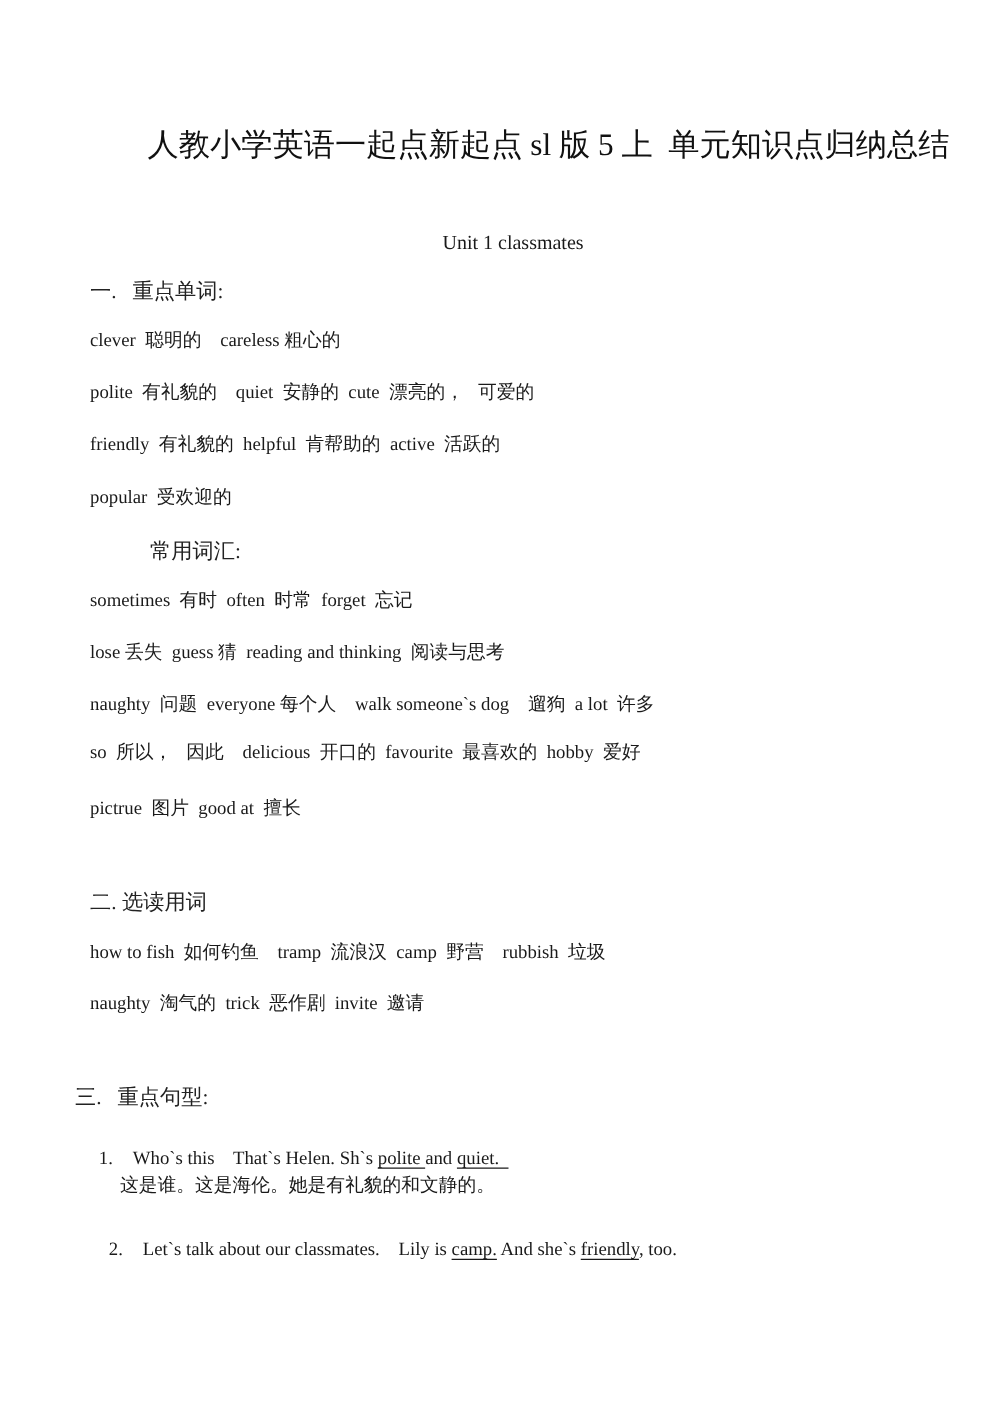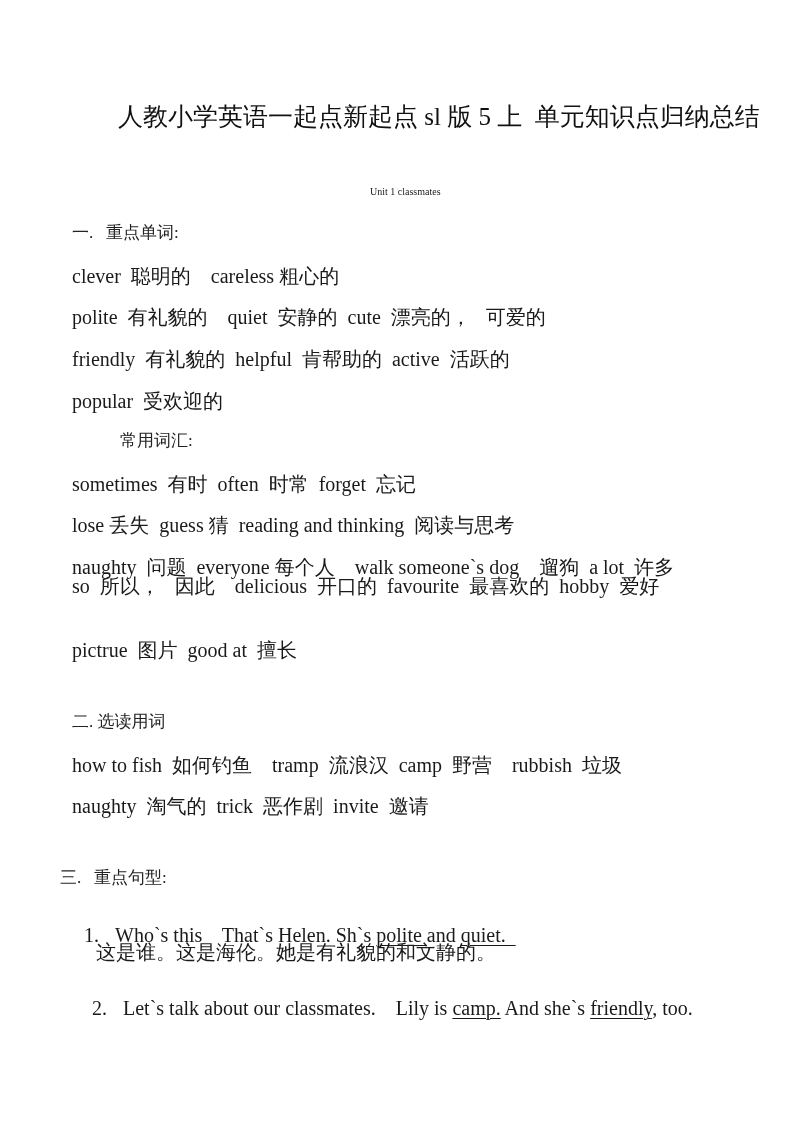--- a/index.html
+++ b/index.html
@@ -22,27 +22,27 @@
     }
     .title {
       left: 118px;
       top: 104px;
       font-size: 25px;
       letter-spacing: 0px;
       font-family: "Liberation Serif", "DejaVu Sans", serif;
       color: #111;
     }
     .unit {
-      left: 370px;
+      left: 354px;
       top: 187px;
-      font-size: 10px;
+      font-size: 16px;
     }
     .line {
       left: 72px;
-      font-size: 20px;
+      font-size: 15px;
     }
     .heading {
       font-size: 17px;
       color: #222;
     }
     .u {
       text-decoration: underline;
       text-underline-offset: 3px;
       text-decoration-thickness: 1px;
     }
@@ -59,21 +59,21 @@
   <div class="abs line heading" style="top:224px;">一.   重点单词:</div>
   <div class="abs line" style="top:266px;">clever  聪明的    careless 粗心的</div>
   <div class="abs line" style="top:307px;">polite  有礼貌的    quiet  安静的  cute  漂亮的，   可爱的</div>
   <div class="abs line" style="top:349px;">friendly  有礼貌的  helpful  肯帮助的  active  活跃的</div>
   <div class="abs line" style="top:391px;">popular  受欢迎的</div>
 
   <div class="abs line heading" style="top:432px;margin-left:48px;">常用词汇:</div>
   <div class="abs line" style="top:474px;">sometimes  有时  often  时常  forget  忘记</div>
   <div class="abs line" style="top:515px;">lose 丢失  guess 猜  reading and thinking  阅读与思考</div>
   <div class="abs line" style="top:557px;">naughty  问题  everyone 每个人    walk someone`s dog    遛狗  a lot  许多</div>
-  <div class="abs line" style="top:576px;">so  所以，   因此    delicious  开口的  favourite  最喜欢的  hobby  爱好</div>
+  <div class="abs line" style="top:595px;">so  所以，   因此    delicious  开口的  favourite  最喜欢的  hobby  爱好</div>
   <div class="abs line" style="top:640px;">pictrue  图片  good at  擅长</div>
 
   <div class="abs line heading" style="top:713px;">二. 选读用词</div>
   <div class="abs line" style="top:755px;">how to fish  如何钓鱼    tramp  流浪汉  camp  野营    rubbish  垃圾</div>
   <div class="abs line" style="top:796px;">naughty  淘气的  trick  恶作剧  invite  邀请</div>
 
   <div class="abs line heading" style="left:60px; top:869px;text-align:center;">三.   重点句型:</div>
 
   <div class="abs line" style="left:64px; top:905px;">
     <span>1.</span><span style="display:inline-block;width:16px;"></span><span>Who`s this    That`s Helen. Sh`s </span><span class="u">polite </span><span>and </span><span class="u">quiet.  </span>

